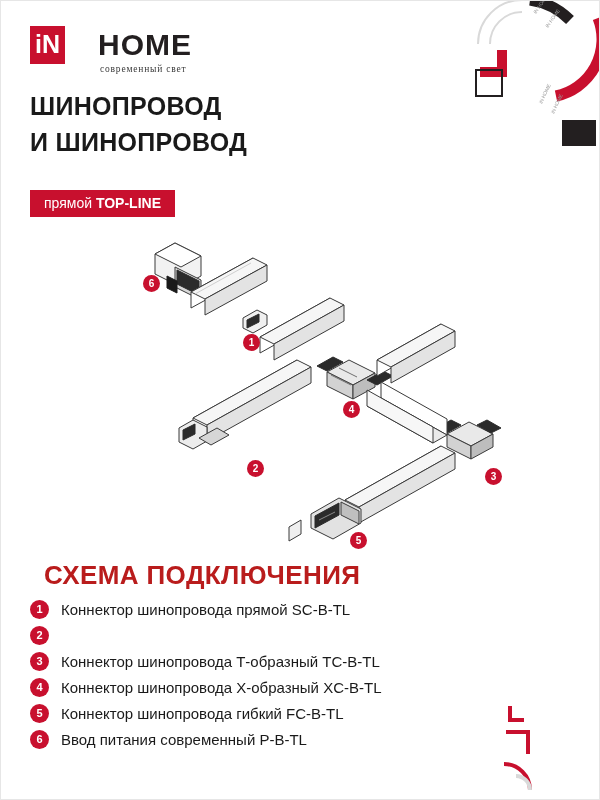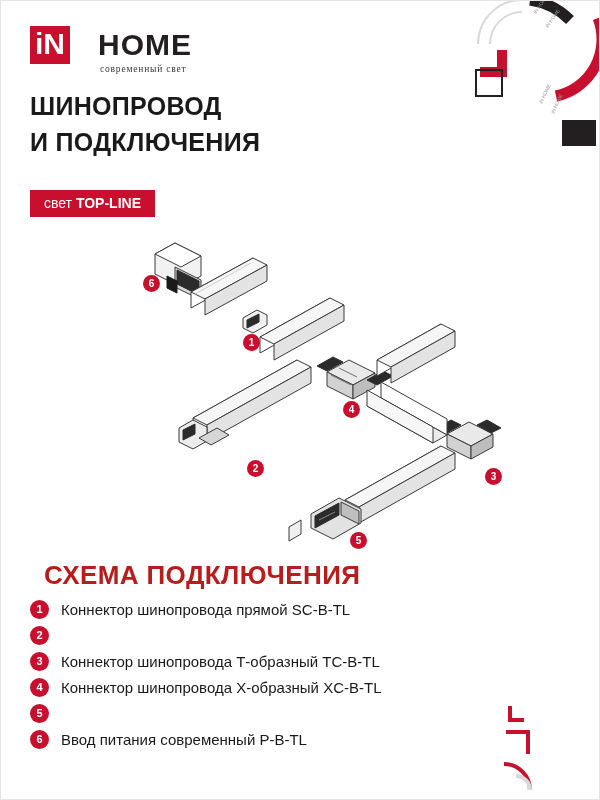--- a/index.html
+++ b/index.html
@@ -29,21 +29,21 @@
     width: 250px;
     height: 52px;
   }
   .logo-in {
     position: absolute;
     left: 0;
     top: 0;
     background: #c8102e;
     color: #ffffff;
     font-weight: bold;
-    font-size: 30px;
+    font-size: 25px;
     letter-spacing: 0px;
     line-height: 34px;
     padding: 1px 5px 3px 5px;
     font-family: "Liberation Sans", sans-serif;
   }
   .logo-home {
     position: absolute;
     left: 68px;
     top: 0;
     color: #231f20;
@@ -216,25 +216,25 @@
       <rect x="6" y="70" width="26" height="26" fill="none" stroke="#231f20" stroke-width="2"></rect>
       <text x="66" y="14" transform="rotate(-55 66 14)" font-family="Liberation Sans, sans-serif" font-size="5" fill="#9a9a9a">iN HOME</text>
       <text x="78" y="28" transform="rotate(-55 78 28)" font-family="Liberation Sans, sans-serif" font-size="5" fill="#9a9a9a">iN HOME</text>
       <text x="72" y="104" transform="rotate(-65 72 104)" font-family="Liberation Sans, sans-serif" font-size="5" fill="#9a9a9a">iN HOME</text>
       <text x="84" y="114" transform="rotate(-65 84 114)" font-family="Liberation Sans, sans-serif" font-size="5" fill="#9a9a9a">iN HOME</text>
     </svg>
   </div>
 
   <div class="title">
     <span>ШИНОПРОВОД</span>
-    <span class="line2">И ПОДКЛЮЧЕНИЯ</span>
+    <span class="line2">И ШИНОПРОВОД</span>
   </div>
 
   <div class="series-badge">
-    <span>свет </span><span class="bold">TOP-LINE</span>
+    <span>прямой </span><span class="bold">TOP-LINE</span>
   </div>
 
   <div class="diagram">
     <svg width="460" height="320" viewBox="0 0 460 320" xmlns="http://www.w3.org/2000/svg">
       <g stroke="#3a3a3a" stroke-width="1" fill="#ffffff" stroke-linejoin="round">
 
         <g>
           <path d="M60 22 l20 -11 l26 13 l0 20 l-20 11 l-26 -13 z" fill="#f2f2f2"></path>
           <path d="M60 22 l20 -11 l26 13 l-20 11 z" fill="#ffffff"></path>
           <path d="M80 35 l26 13 l0 20 l-26 -13 z" fill="#d8d8d8"></path>
@@ -346,20 +346,21 @@
     <div class="legend-row">
       <div class="legend-num">3</div>
       <div class="legend-text">Коннектор шинопровода Т-образный TC-B-TL</div>
     </div>
     <div class="legend-row">
       <div class="legend-num">4</div>
       <div class="legend-text">Коннектор шинопровода Х-образный XC-B-TL</div>
     </div>
     <div class="legend-row">
       <div class="legend-num">5</div>
+      <div class="legend-text">Коннектор шинопровода гибкий FC-B-TL</div>
     </div>
     <div class="legend-row">
       <div class="legend-num">6</div>
       <div class="legend-text">Ввод питания современный P-B-TL</div>
     </div>
   </div>
 
   <div class="bottom-mark">
     <svg width="90" height="90" viewBox="0 0 90 90" xmlns="http://www.w3.org/2000/svg">
       <g fill="none" stroke="#c8102e" stroke-width="4">

